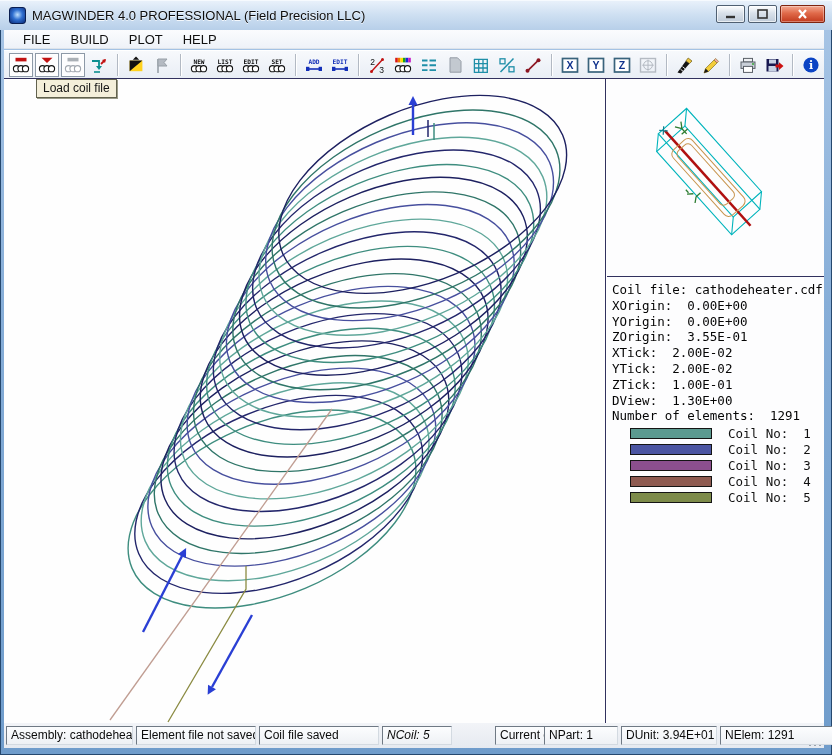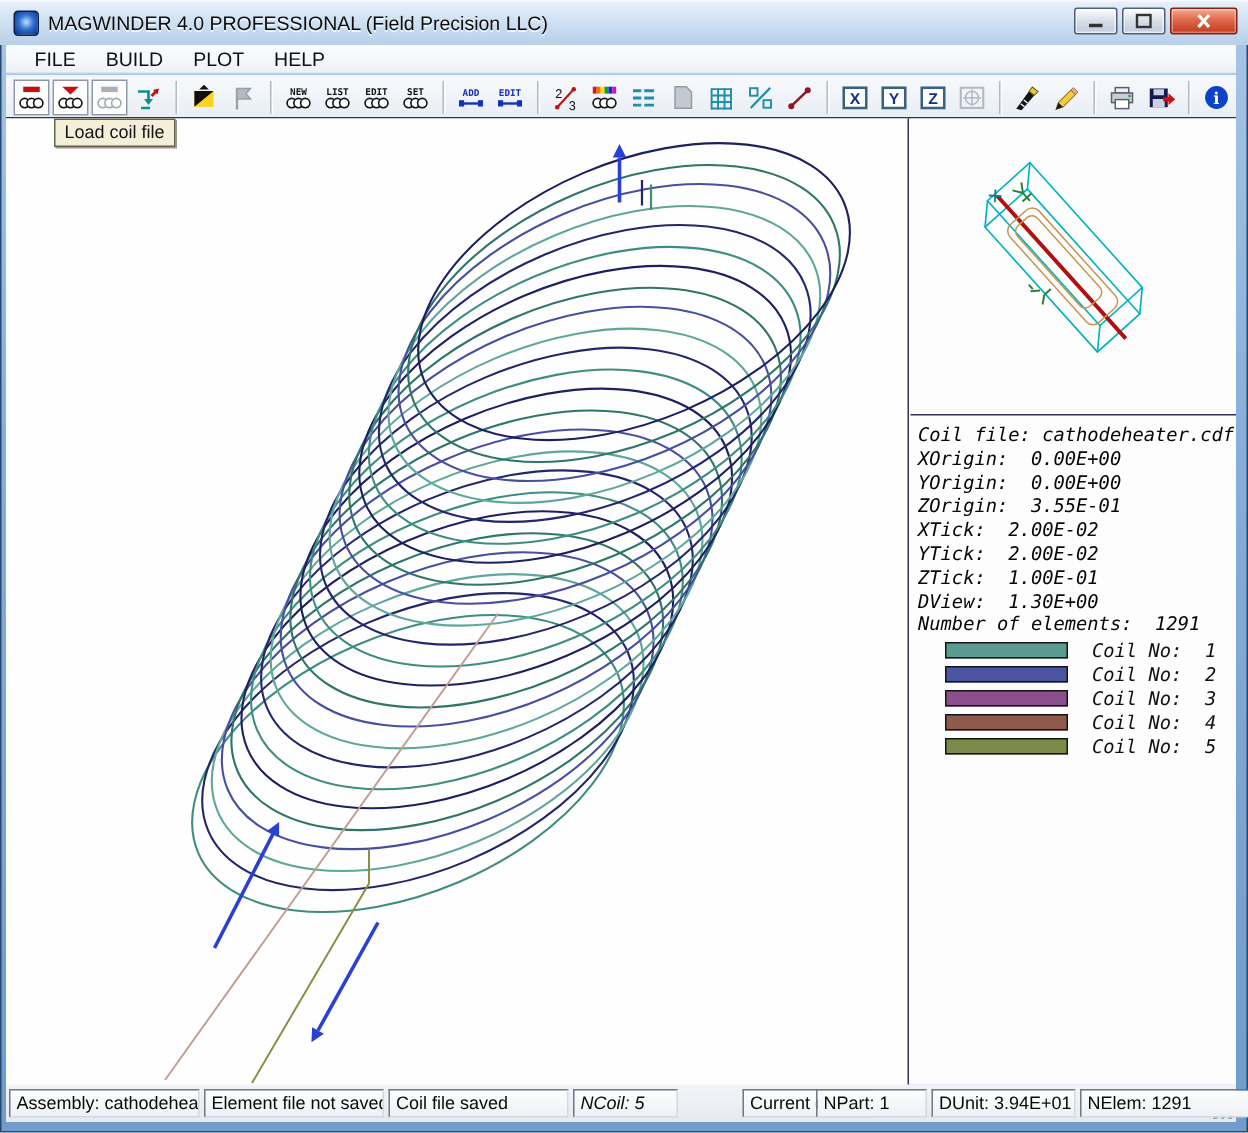--- a/index.html
+++ b/index.html
@@ -35,21 +35,21 @@
   .tb-btn{width:26px;height:24px;margin:0 1px;padding:1px;border:1px solid transparent;
     background:transparent;display:flex;align-items:center;justify-content:center;}
   .tb-btn.framed{border-color:#8d99a7;background:#fdfdfe;box-shadow:inset 0 0 0 1px #fff;}
   .tb-sep{width:1px;height:22px;background:#b2b9c3;box-shadow:1px 0 0 #fff;margin:0 5px;}
   
   .tooltip{position:absolute;left:36px;top:79px;z-index:30;background:#f4efda;
     border:1px solid #62624e;box-shadow:1px 1px 0 #9a9a88;font-size:12px;
     padding:1px 6px 2px 6px;color:#151515;white-space:nowrap;}
   
   .content{position:absolute;left:4px;right:8px;top:78px;height:645px;background:#fff;
-    border-top:1px solid #31315e;font-style:italic;}
+    border-top:1px solid #31315e;}
   .canvas{position:absolute;left:0;top:0;width:602px;height:645px;background:#fefefe;
     border-right:1px solid #31315e;overflow:hidden;}
   .rightpanel{position:absolute;left:603px;right:0;top:0;bottom:0;background:#fdfdfe;}
   .preview{height:198px;border-bottom:1px solid #31315e;display:flex;align-items:flex-start;justify-content:center;}
   .infobox{padding:5px 0 0 5px;font-family:"DejaVu Sans Mono",monospace;font-size:12.5px;}
   .info-line{white-space:pre;line-height:15.8px;color:#050505;}
   .legend{margin-top:1px;}
   .legend-row{display:flex;align-items:center;height:16px;}
   .legend-swatch{width:82px;height:11px;margin-left:18px;border:1px solid #141414;}
   .legend-label{white-space:pre;margin-left:16px;}

